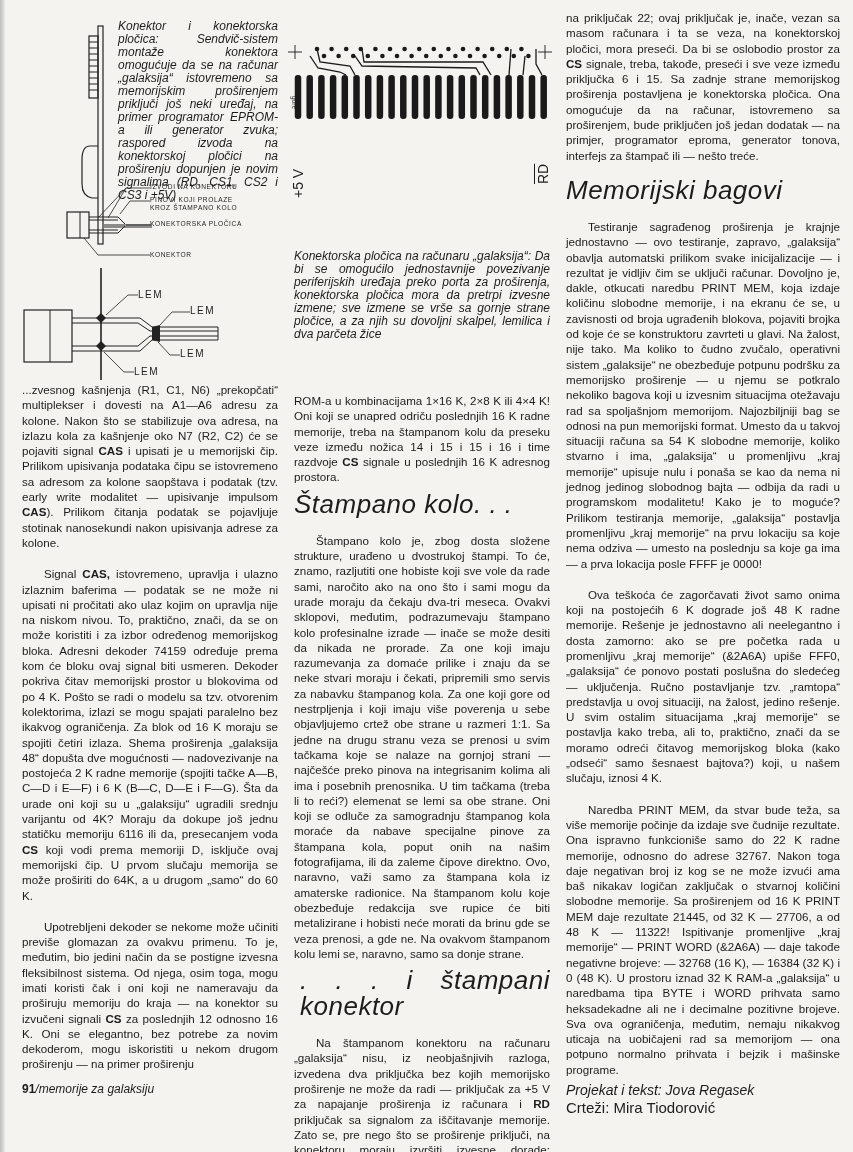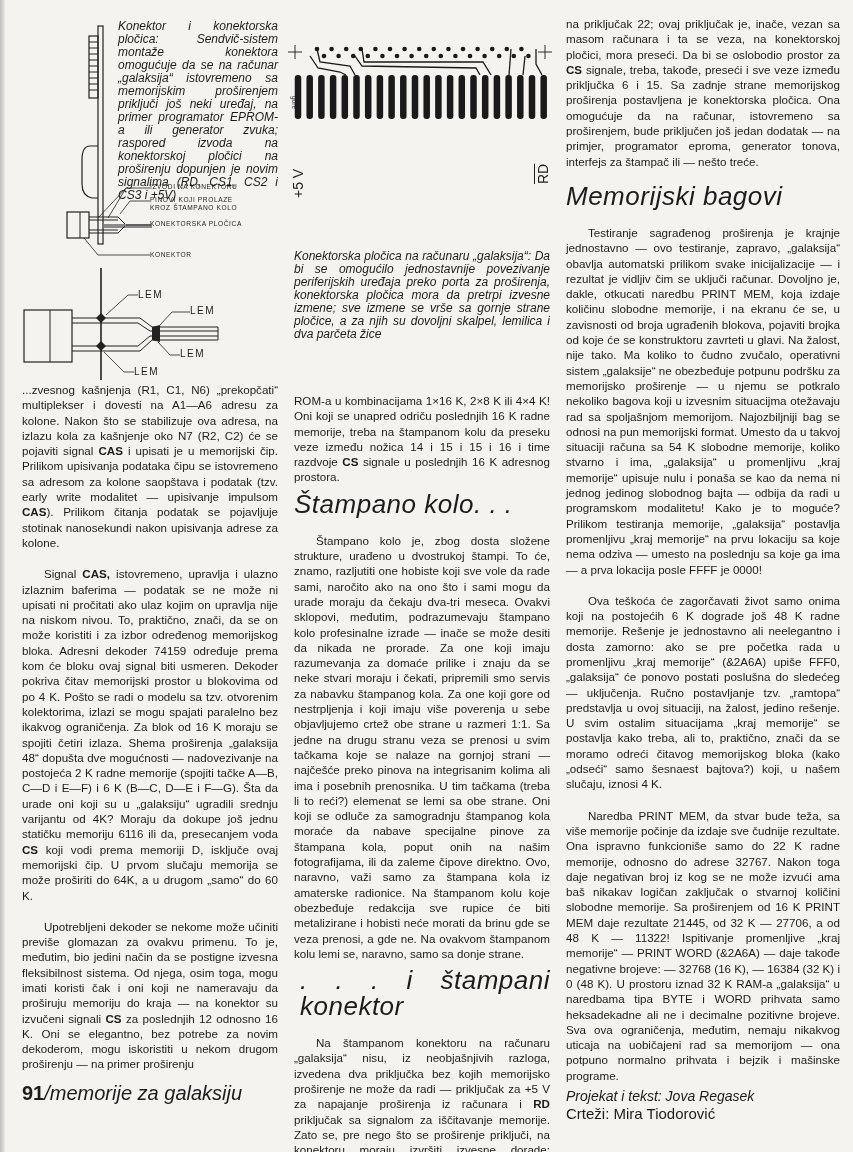--- a/index.html
+++ b/index.html
@@ -11,36 +11,36 @@
   .scan-edge {
     position: absolute; left: 0; top: 0; width: 5px; height: 1152px;
     background: linear-gradient(to right, #bdbdbd, #e8e8e6);
   }
   .col { position: absolute; font-size: 11.6px; line-height: 15.3px; text-align: justify; }
   .col p { margin: 0; text-indent: 0; }
   .col p.indent { text-indent: 22px; margin-top: 16px; }
   .col b { font-weight: bold; }
   .col-left { left: 22px; top: 382px; width: 256px; }
   .col-mid { left: 294px; top: 393px; width: 256px; }
-  .col-right { left: 566px; top: 16px; width: 274px; }
+  .col-right { left: 566px; top: 10px; width: 274px; }
   h2.section {
     font-family: "Liberation Sans", sans-serif; font-style: italic; font-weight: normal;
     font-size: 26px; line-height: 26px; margin: 6px 0 8px 0; letter-spacing: 0.5px;
   }
   .caption {
     position: absolute; font-style: italic; font-size: 12px; line-height: 13px; text-align: justify;
   }
   .cap1 { left: 118px; top: 20px; width: 160px; }
   .cap2 { left: 294px; top: 250px; width: 256px; }
   .fig-label {
     position: absolute; font-size: 6.6px; letter-spacing: 0.6px; line-height: 8px; white-space: nowrap;
   }
   .lem { position: absolute; font-size: 10px; letter-spacing: 1.5px; text-align: right; }
   .footer-tag {
-    position: absolute; left: 22px; top: 1082px; font-size: 20px;
+    position: absolute; left: 22px; top: 1082px; font-size: 12px;
   }
   .footer-tag .num { font-weight: bold; }
   .footer-tag .txt { font-style: italic; }
   .credits { margin-top: 4px; }
   .credit-author { font-style: italic; font-size: 14px; line-height: 18px; }
   .credit-art { font-weight: normal; font-size: 15px; line-height: 14px; margin-top: 2px; }
   svg { position: absolute; overflow: visible; }
   .pcb-vert {
     position: absolute; font-size: 14px; transform: rotate(-90deg); transform-origin: left top;
     white-space: nowrap;

